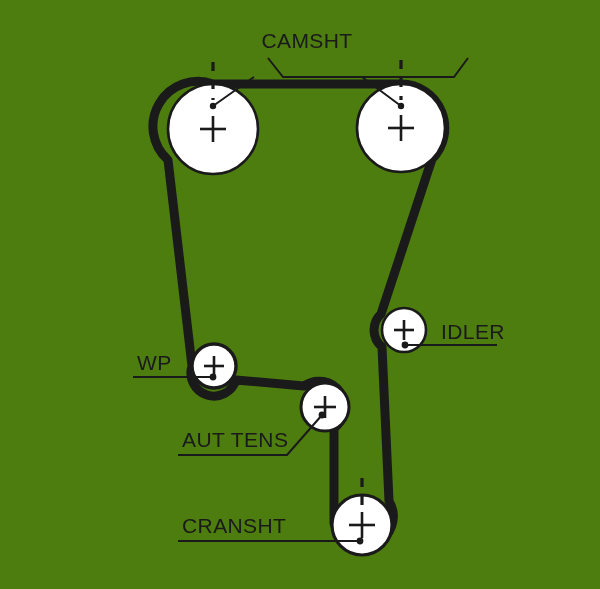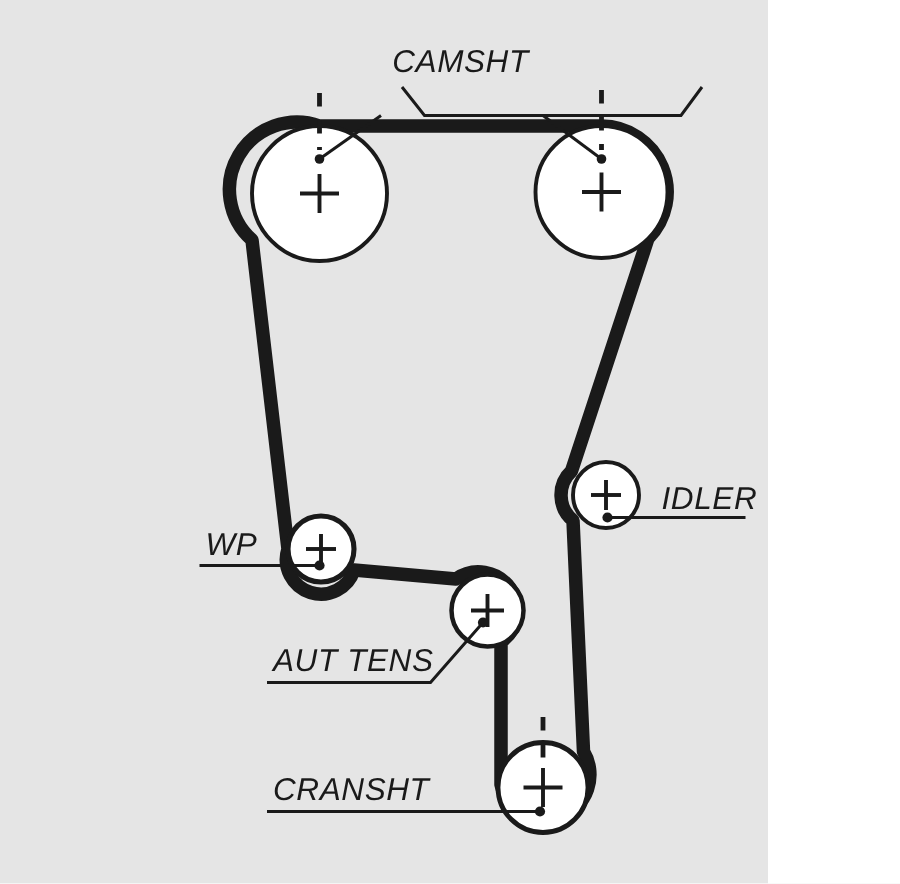--- a/index.html
+++ b/index.html
@@ -9,24 +9,23 @@
     background: #ffffff;
   }
   body {
     width: 600px;
     height: 589px;
     font-family: "Liberation Sans", sans-serif;
     overflow: hidden;
   }
   #diagram-root {
     position: relative;
-    width: 512px;
+    width: 600px;
     height: 589px;
-    background: #e5e5e5;
-    font-style: italic;
+    background: #4d7c0f;
   }
   svg#belt-diagram {
     display: block;
     width: 600px;
     height: 589px;
   }
   .belt-path {
     fill: none;
     stroke: #1a1a1a;
     stroke-linecap: round;

